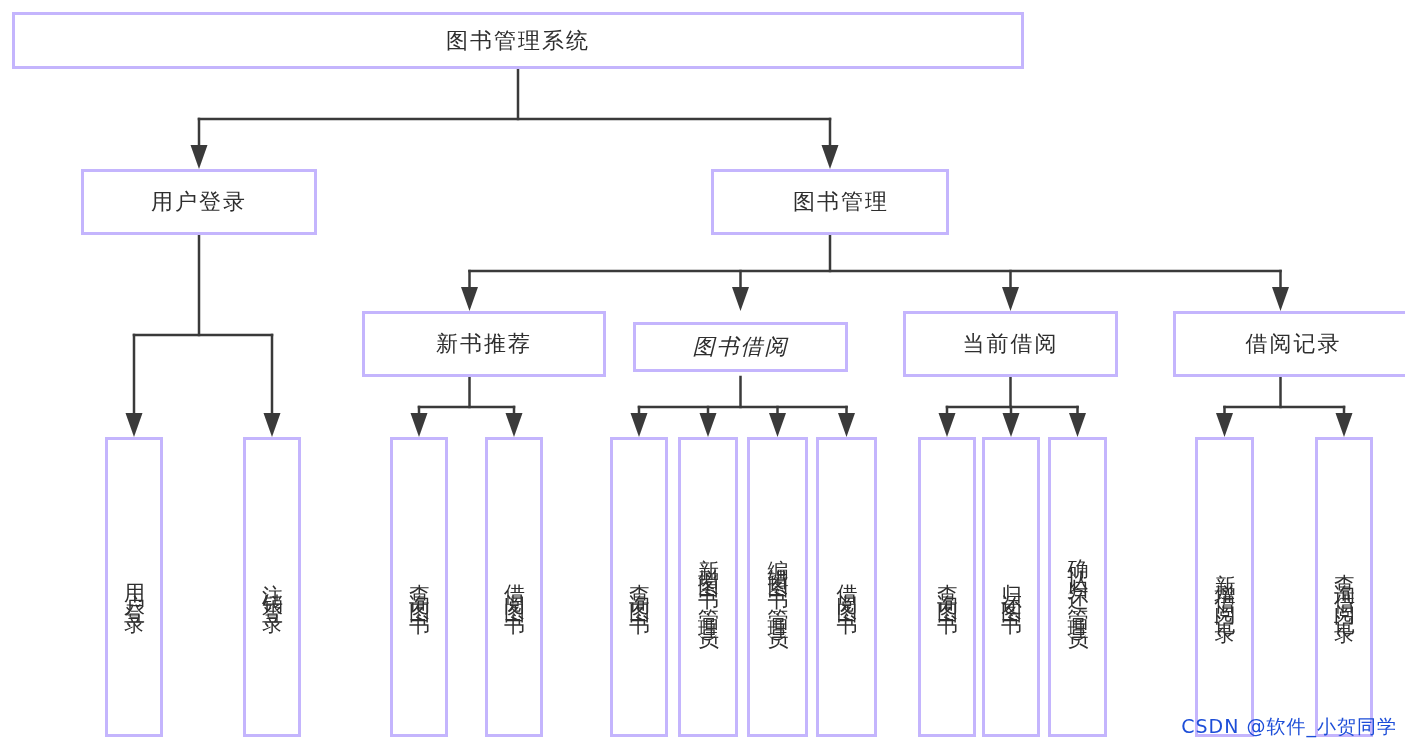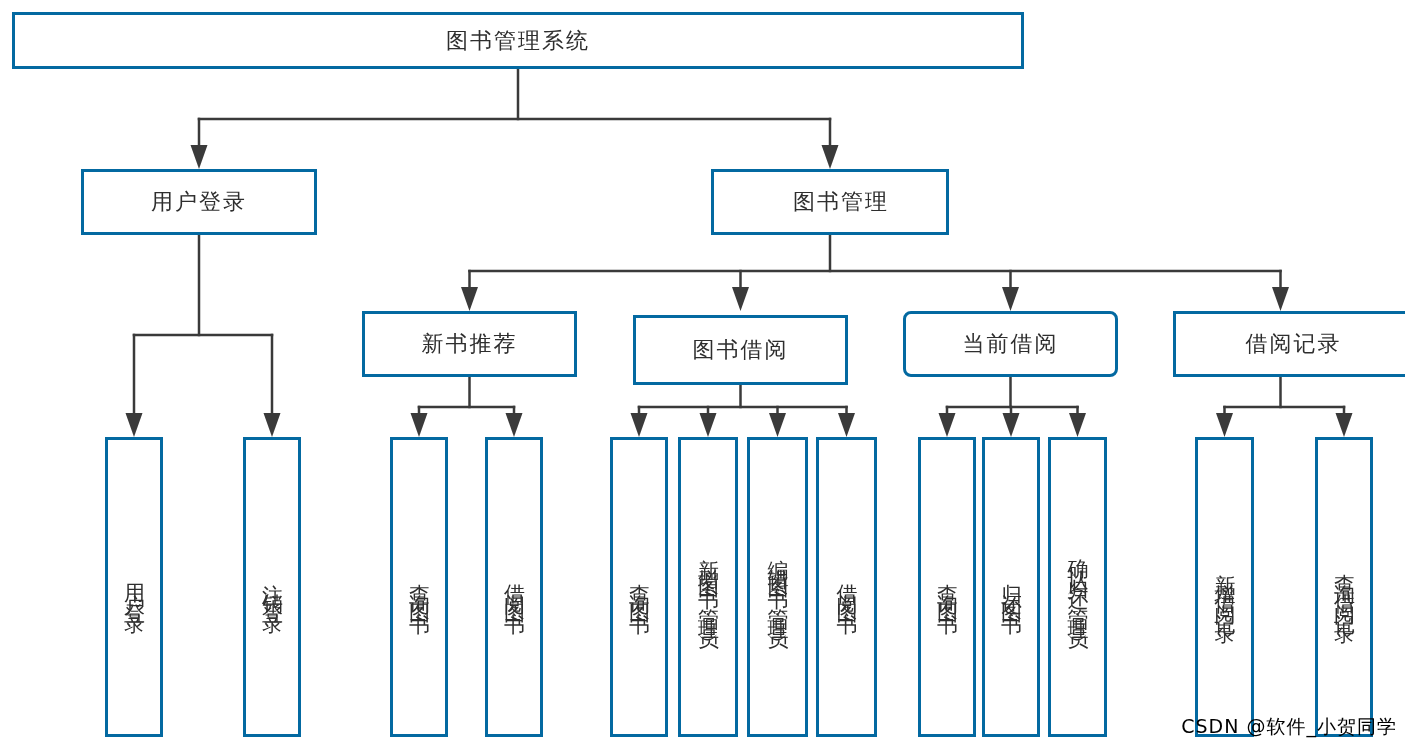--- a/index.html
+++ b/index.html
@@ -18,21 +18,21 @@
   #connectors {
     position: absolute;
     left: 0;
     top: 0;
     width: 1405px;
     height: 747px;
   }
   .node {
     position: absolute;
     box-sizing: border-box;
-    border: 3px solid #0369a1;
+    border: 3px solid #c4b5fd;
     background: #ffffff;
     display: flex;
     align-items: center;
     justify-content: center;
     color: #2e2e2e;
   }
   .node.h .lbl {
     font-size: 22px;
     letter-spacing: 2px;
     white-space: nowrap;
@@ -49,21 +49,21 @@
     letter-spacing: 10px;
     line-height: 1;
     white-space: nowrap;
   }
   #watermark {
     position: absolute;
     top: 714px;
     right: 8px;
     font-size: 19px;
     letter-spacing: 1px;
-    color: #000000;
+    color: #1d4ed8;
     white-space: nowrap;
     z-index: 5;
   }
 </style>
 </head>
 <body>
 
 <div id="canvas">
 
   <svg id="connectors" viewBox="0 0 1405 747" xmlns="http://www.w3.org/2000/svg">
@@ -125,27 +125,27 @@
     <span class="lbl">图书管理系统</span>
   </div>
 
   <div class="node h" style="left:81px; top:169px; width:236px; height:66px;">
     <span class="lbl">用户登录</span>
   </div>
   <div class="node h" style="left:711px; top:169px; width:238px; height:66px;padding-left:22px;">
     <span class="lbl">图书管理</span>
   </div>
 
-  <div class="node h" style="left:362px; top:311px; width:215px; height:66px;">
+  <div class="node h" style="left:362px; top:311px; width:244px; height:66px;">
     <span class="lbl">新书推荐</span>
   </div>
-  <div class="node h" style="left:633px; top:315px; width:215px; height:70px;">
+  <div class="node h" style="left:633px; top:322px; width:215px; height:50px;font-style:italic;">
     <span class="lbl">图书借阅</span>
   </div>
-  <div class="node h" style="left:903px; top:311px; width:215px; height:66px;border-radius:8px;">
+  <div class="node h" style="left:903px; top:311px; width:215px; height:66px;">
     <span class="lbl">当前借阅</span>
   </div>
   <div class="node h" style="left:1173px; top:311px; width:241px; height:66px;">
     <span class="lbl">借阅记录</span>
   </div>
 
   <div class="node leaf" style="left:105px; width:58px;">
     <span class="lbl">用户登录</span>
   </div>
   <div class="node leaf" style="left:243px; width:58px;">

